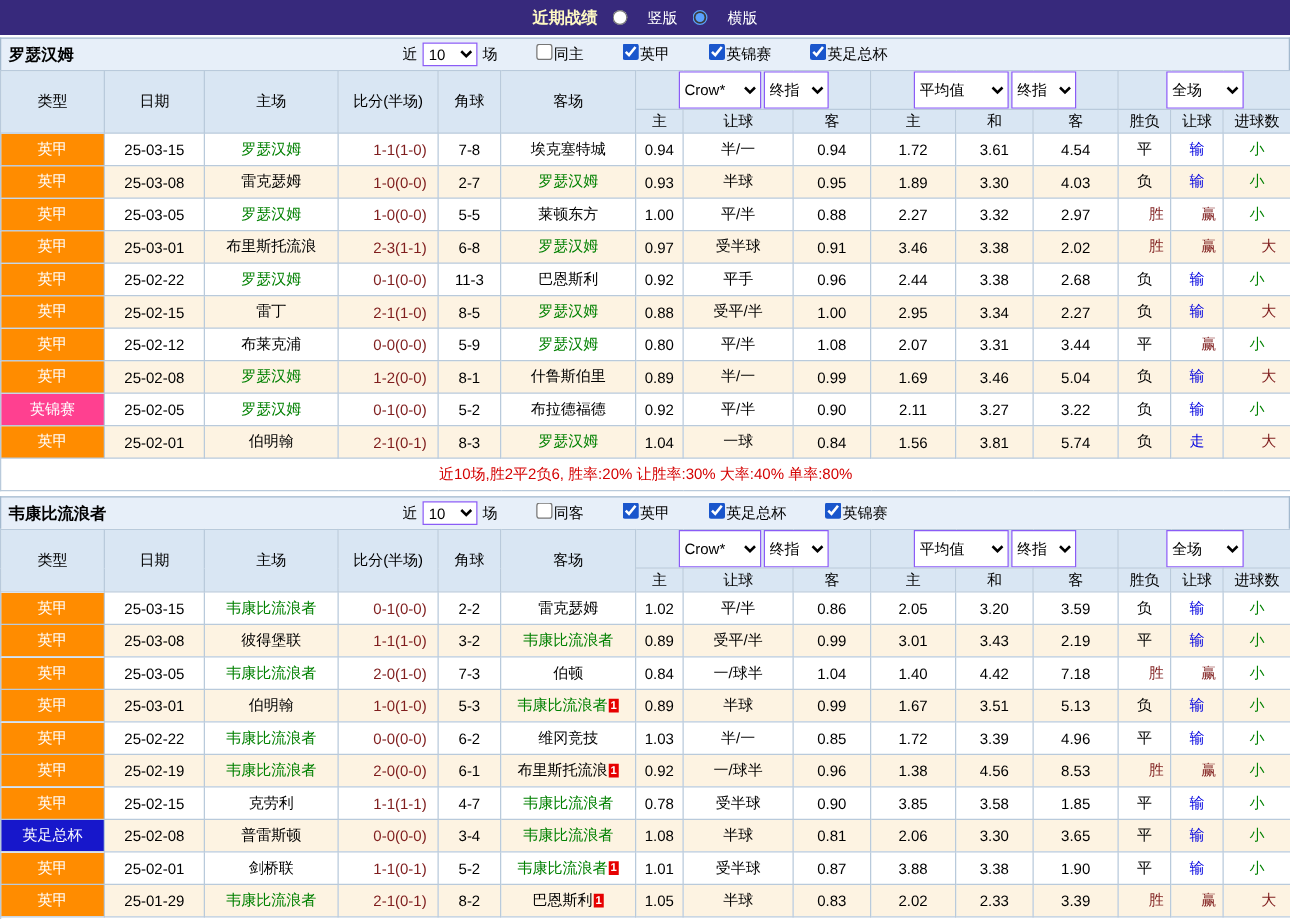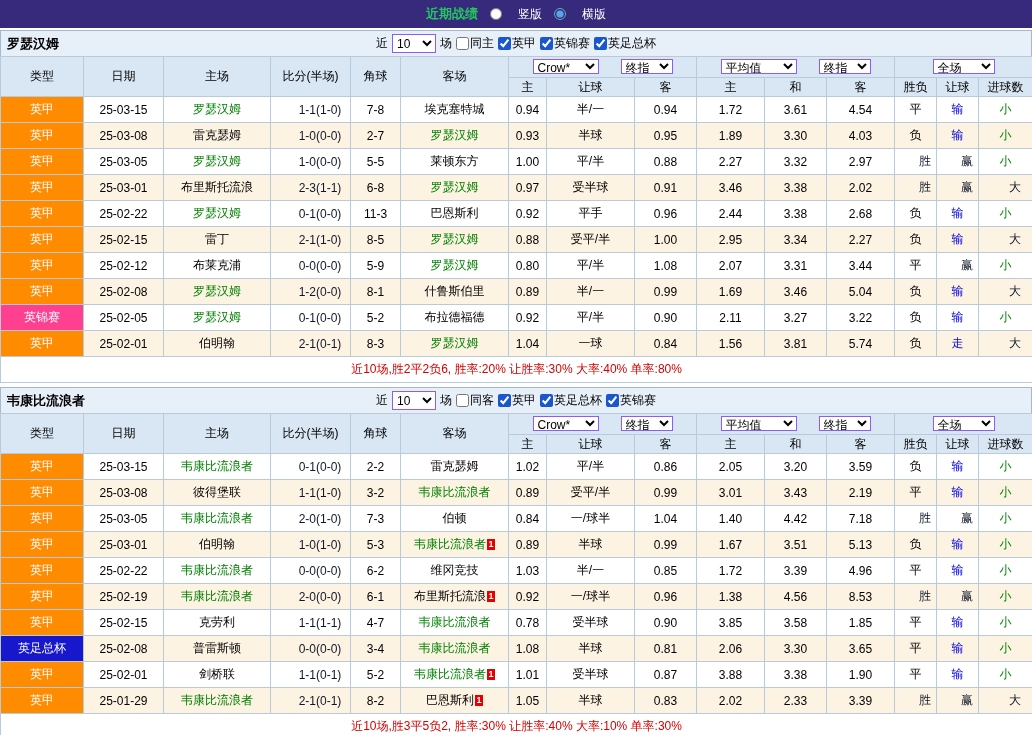--- a/index.html
+++ b/index.html
@@ -1,54 +1,54 @@
 <!DOCTYPE html>
 <html><head>
 <meta charset="utf-8">
 <style>
   * { margin:0; padding:0; box-sizing:border-box; }
   body { width:1032px; font-family:"Liberation Sans","DejaVu Sans",sans-serif; font-size:12px; color:#000; background:#fff; }
 
   .topbar { height:28px; background:#37297c; display:flex; align-items:center; justify-content:center; gap:12px; }
-  .topbar-title { color:#22c55e; font-weight:bold; font-size:13px; }
+  .topbar-title { color:#fef9c3; font-weight:bold; font-size:13px; }
   .topbar .radio { display:flex; align-items:center; gap:16px; color:#fff; cursor:pointer; }
   .topbar input[type=radio] { width:12px; height:12px; accent-color:#5aa0ff; }
 
   .team-section { margin-top:2px; }
   .team-section + .team-section { margin-top:4px; }
 
   .section-header { height:26px; background:#e7eff9; border:1px solid #a3b9ce; border-bottom:none;
                     display:flex; align-items:center; padding:0 6px; position:relative; }
   .team-name { font-weight:bold; font-size:13px; }
   .filters { position:absolute; left:50%; transform:translateX(-50%); display:flex; align-items:center; gap:4px; white-space:nowrap; }
-  .chk { display:flex; align-items:center; gap:1px; cursor:pointer; }
+  .chk { display:flex; align-items:flex-start; gap:1px; cursor:pointer;margin-left:27px; }
   input[type=checkbox] { width:13px; height:13px; accent-color:#1a56cc; }
 
   select { border:1px solid #8b5cf6; background:#fff; font-family:inherit; font-size:12px; height:19px; }
   .sel-count { width:44px; }
   .sel-company { width:66px; }
   .sel-time { width:52px; }
   .sel-avg { width:76px; }
   .sel-full { width:62px; }
-  thead select { height:15px; margin:0 11px; }
+  thead select { height:30px; margin:0 1px; }
 
   table { width:1032px; border-collapse:collapse; table-layout:fixed; }
   th, td { border:1px solid #b9cadb; text-align:center; overflow:hidden; white-space:nowrap; }
   thead th { background:#d9e6f3; font-weight:normal; }
   thead tr:first-child th { height:21px; }
   thead tr:last-child th { height:19px; }
   tbody td { height:26px; }
   tbody tr:nth-child(even) { background:#fdf3e2; }
   tfoot td { height:26px; background:#fff; color:#d40000; }
 
   .lg-jia { background:#ff8c00; color:#fff; }
   .lg-jin { background:#ff4090; color:#fff; }
   .lg-zu  { background:#1717cb; color:#fff; }
   .t-focus { color:#008000; }
-  .c-red   { color:#0f172a;padding-left:19px; }
+  .c-red   { color:#7f1d1d;padding-left:19px; }
   .c-blue  { color:#0000e0; }
   .c-black { color:#000; }
   .c-green { color:#008000; }
 
   .card { display:inline-block; background:#e60000; color:#fff; font-size:9px; line-height:11px; height:11px;
           min-width:8px; padding:0 1px; margin-left:1px; font-weight:bold; vertical-align:middle; }
   .card:empty { display:none; }
 </style>
 </head>
 <body>

